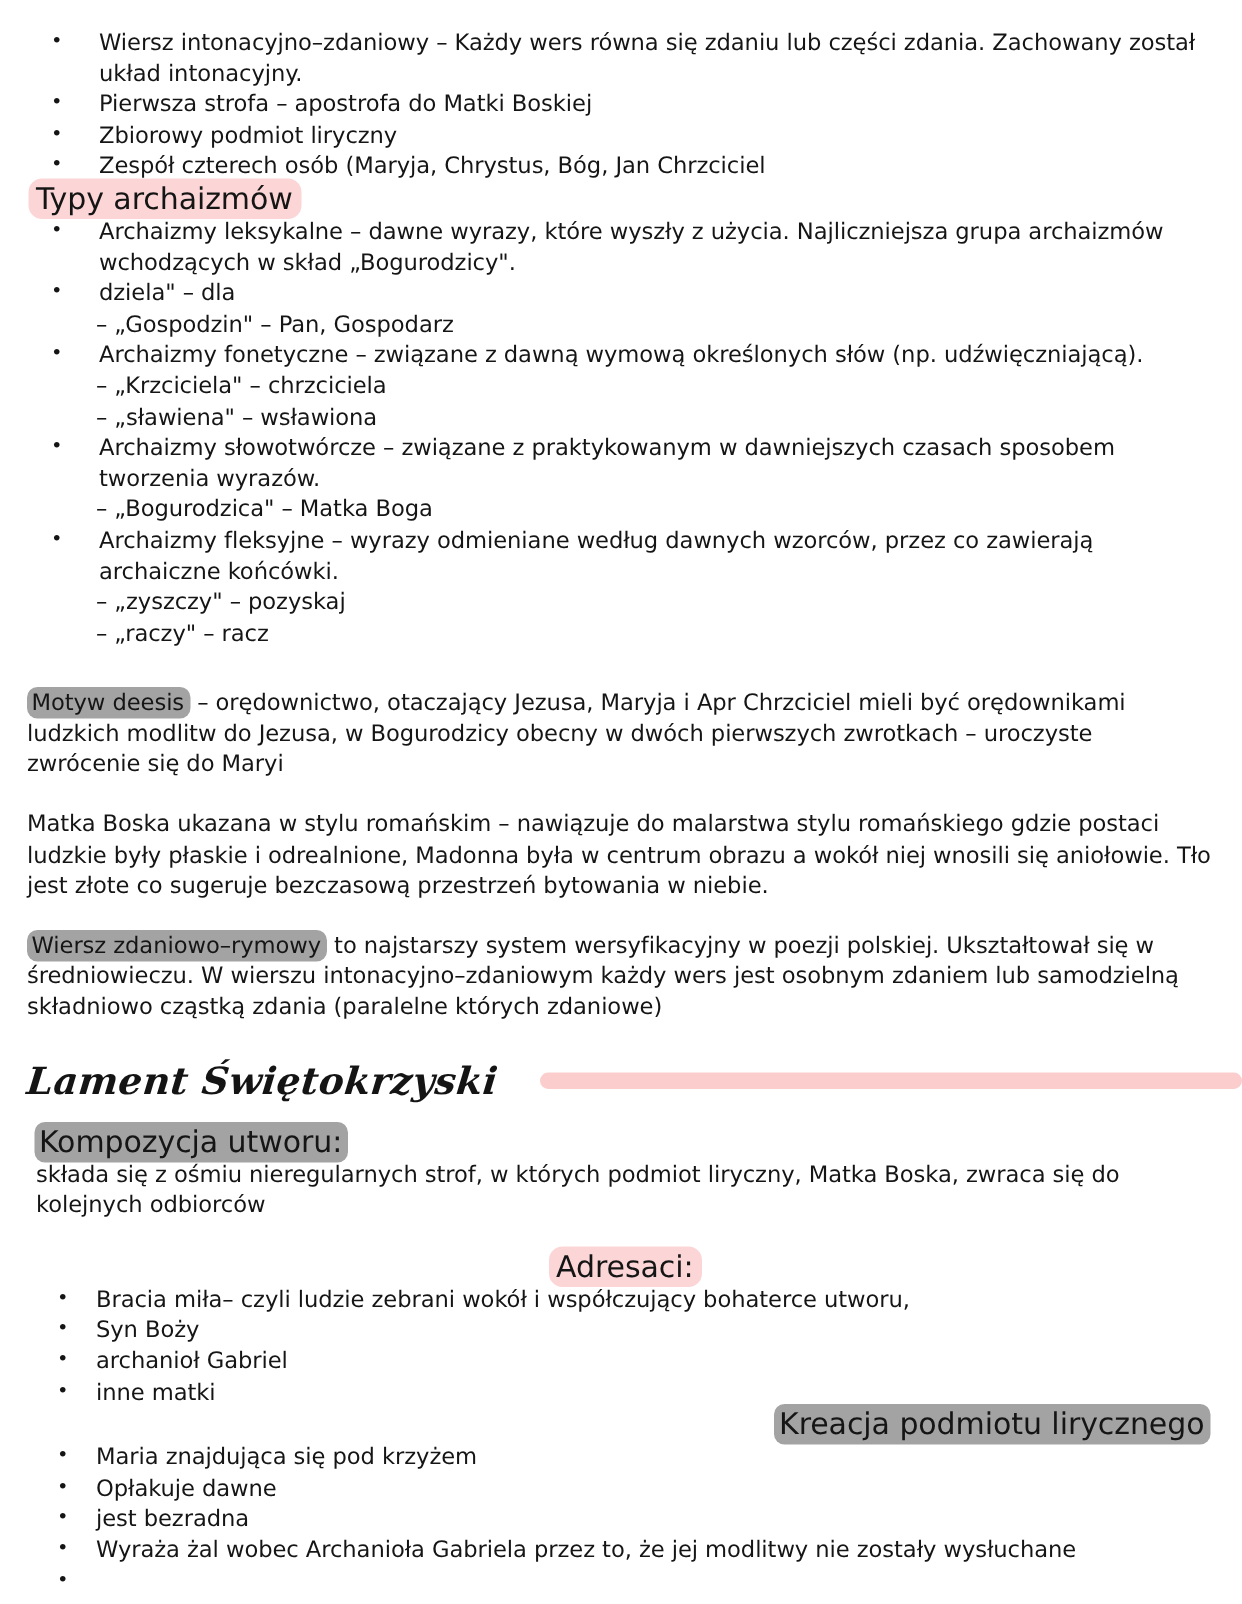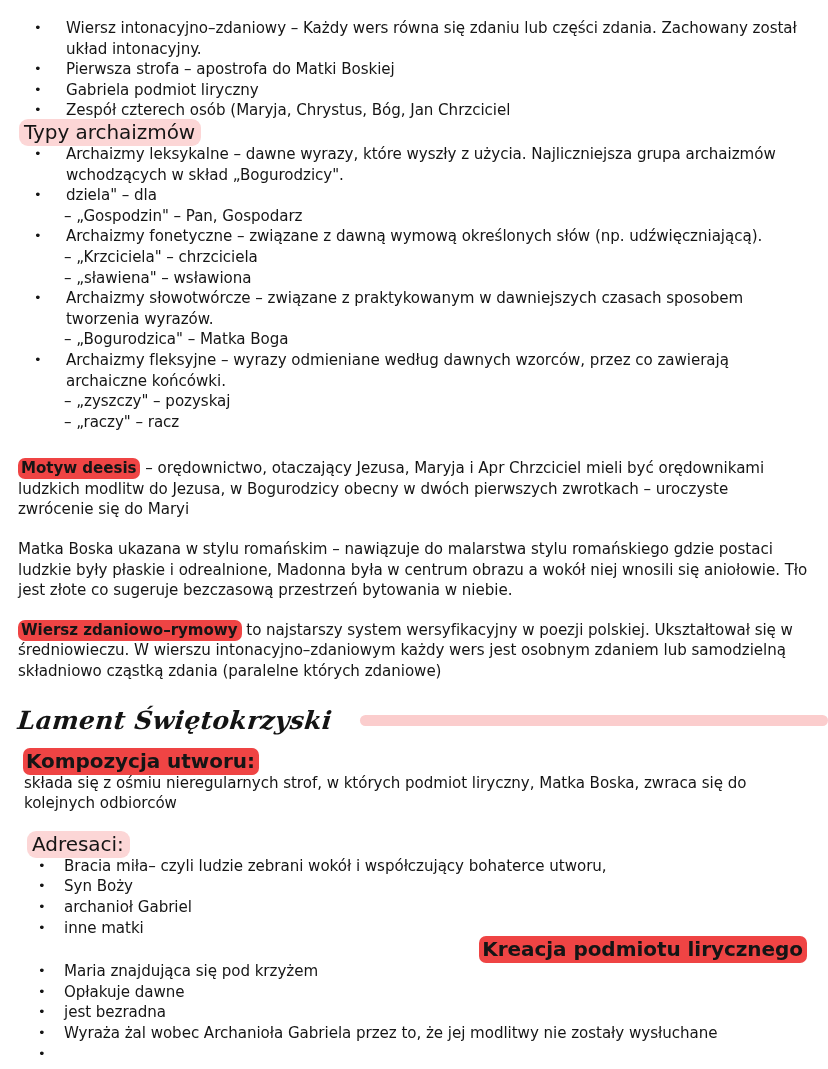--- a/index.html
+++ b/index.html
@@ -70,25 +70,24 @@
 
   
   .hl {
     background: #fcd6d6;
     border-radius: 9px;
     padding: 1px 6px 2px 5px;
     box-decoration-break: clone;
     -webkit-box-decoration-break: clone;
   }
   .hl-inline {
-    background: #ef4444;
+    background: #a3a3a3;
     border-radius: 7px;
     padding: 1px 4px 2px 3px;
     box-decoration-break: clone;
-    font-weight: bold;
     -webkit-box-decoration-break: clone;
   }
   .head-line {
     font-size: 20px;
     line-height: 21px;
     margin: 1px;
     letter-spacing: -0.05px;
   }
 
   
@@ -127,21 +126,21 @@
       <li>
         <span class="dot">•</span>
         <span>Wiersz intonacyjno–zdaniowy – Każdy wers równa się zdaniu lub części zdania. Zachowany został układ intonacyjny.</span>
       </li>
       <li>
         <span class="dot">•</span>
         <span>Pierwsza strofa – apostrofa do Matki Boskiej</span>
       </li>
       <li>
         <span class="dot">•</span>
-        <span>Gabriela podmiot liryczny</span>
+        <span>Zbiorowy podmiot liryczny</span>
       </li>
       <li>
         <span class="dot">•</span>
         <span>Zespół czterech osób (Maryja, Chrystus, Bóg, Jan Chrzciciel</span>
       </li>
     </ul>
 
     <p class="head-line">
       <span class="hl">Typy archaizmów</span>
     </p>
@@ -208,21 +207,21 @@
 
     <div class="gap-sm"></div>
 
     <p class="head-line" style="padding-left:4px;">
       <span class="hl-inline">Kompozycja utworu:</span>
     </p>
     <p class="para" style="padding-left:6px;">składa się z ośmiu nieregularnych strof, w których podmiot liryczny, Matka Boska, zwraca się do kolejnych odbiorców</p>
 
     <div class="gap-md"></div>
 
-    <p class="head-line" style="padding-left:8px;">
+    <p class="head-line" style="padding-left:8px;text-align:center;">
       <span class="hl">Adresaci:</span>
     </p>
     <ul class="bullets tight">
       <li>
         <span class="dot">•</span>
         <span>Bracia miła– czyli ludzie zebrani wokół i współczujący bohaterce utworu,</span>
       </li>
       <li>
         <span class="dot">•</span>
         <span>Syn Boży</span>

